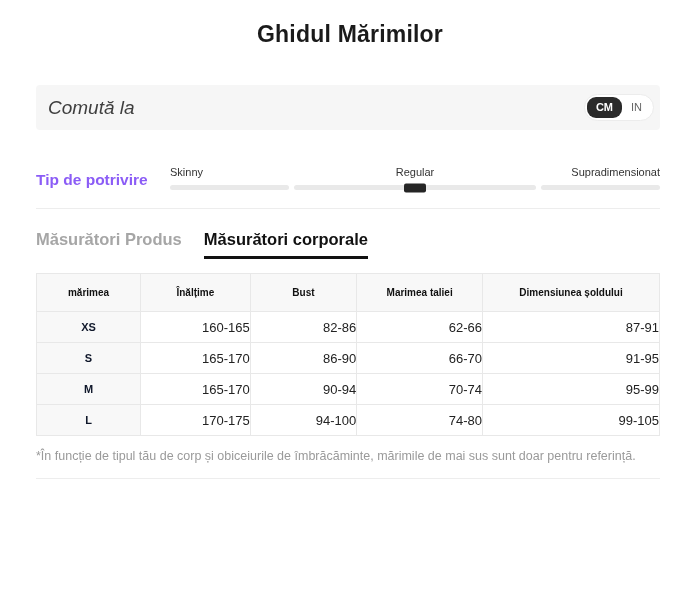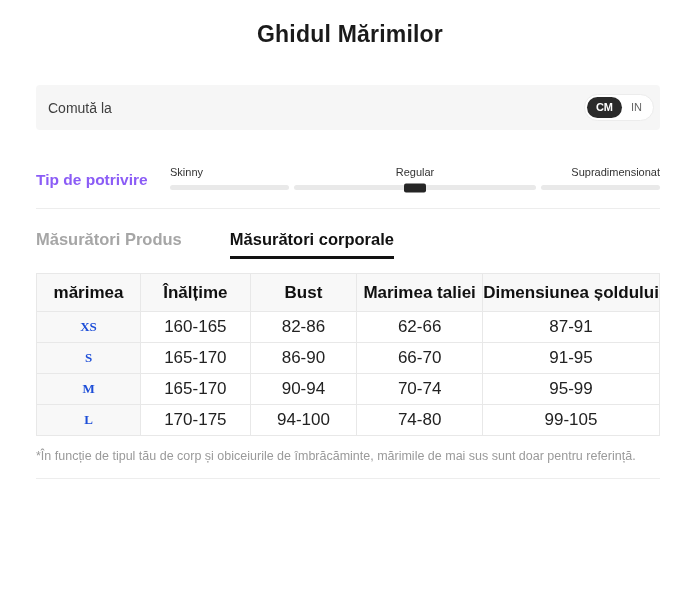--- a/index.html
+++ b/index.html
@@ -27,21 +27,21 @@
   .switch-bar {
     margin-top: 37px;
     height: 45px;
     background: #f6f6f6;
     border-radius: 4px;
     display: flex;
     align-items: center;
     justify-content: space-between;
     padding: 0 6px 0 12px;
   }
-  .switch-label { font-size: 14px; color: #3f3f3f; }
+  .switch-label { font-size: 19px; color: #3f3f3f; font-style: italic; }
   .unit-toggle {
     background: #fff;
     border: 1px solid #ececec;
     border-radius: 14px;
     padding: 2px;
     display: flex;
     align-items: center;
   }
   .toggle-opt {
     font-size: 11px;
@@ -51,20 +51,21 @@
     color: #666;
     background: transparent;
     border: none;
     cursor: pointer;
     font-family: inherit;
   }
   .toggle-opt.selected {
     background: #2a2a2a;
     color: #fff;
     font-weight: bold;
+    border-radius: 9px;
   }
 
   
   .fit-row {
     margin-top: 36px;
     display: flex;
     align-items: flex-end;
   }
   .fit-label {
     flex: 0 0 134px;
@@ -110,21 +111,21 @@
 
   .divider {
     margin-top: 18px;
     border-top: 1px solid #ededed;
   }
 
   
   .tabs {
     margin-top: 21px;
     display: flex;
-    gap: 48px;
+    gap: 22px;
   }
   .tab {
     font-size: 16.5px;
     font-weight: bold;
     color: #a6a6a6;
     padding-bottom: 7px;
     cursor: pointer;
     border-bottom: 3px solid transparent;
   }
   .tab.active {
@@ -139,36 +140,36 @@
     border-collapse: collapse;
   }
   .size-table th, .size-table td {
     border: 1px solid #e8e8e8;
     text-align: center;
     vertical-align: middle;
   }
   .size-table thead th {
     height: 38px;
     background: #f8f8f8;
-    font-size: 17px;
+    font-size: 10px;
     font-weight: bold;
     color: #111;
   }
   .size-table tbody th {
     background: #f8f8f8;
-    font-size: 13px;
-    font-weight: bold;
-    color: #1d4ed8;
-    font-family: Liberation Serif, serif;
+    font-size: 11px;
+    font-weight: bold;
+    color: #0f172a;
   }
   .size-table tbody td {
     height: 31px;
-    font-size: 17px;
+    font-size: 13px;
     color: #222;
     font-weight: normal;
+    text-align: right;
   }
   .col-size  { width: 16.7%; }
   .col-h     { width: 17.6%; }
   .col-bust  { width: 17.1%; }
   .col-waist { width: 20.2%; }
   .col-hip   { width: 28.4%; }
 
   .footnote {
     margin-top: 12px;
     font-size: 12.5px;

